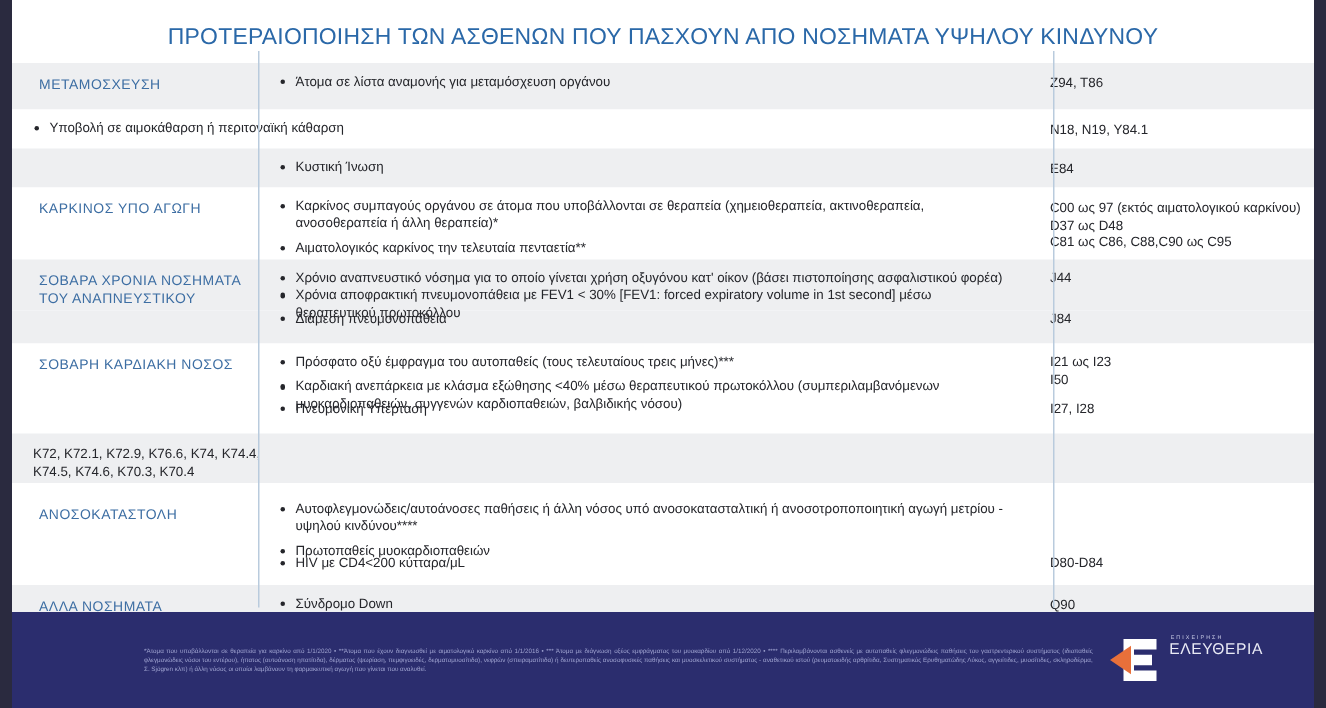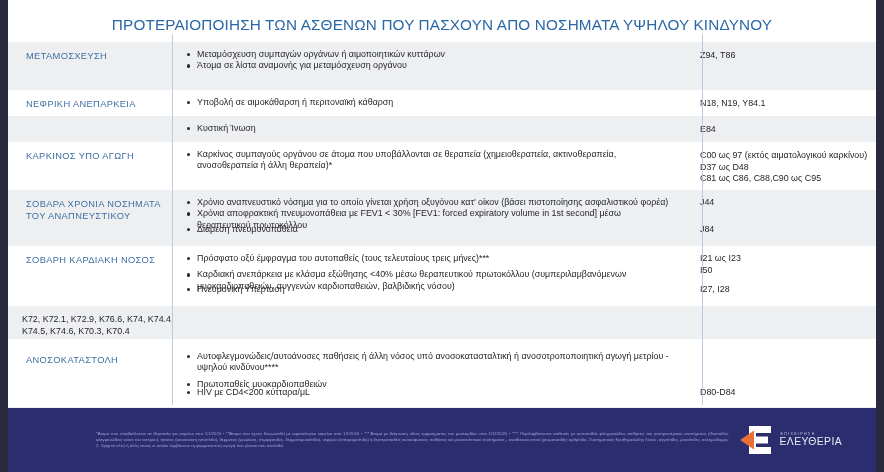--- a/index.html
+++ b/index.html
@@ -173,21 +173,21 @@
     line-height: 6.3px;
     padding: 0 12px 0 96px;
     text-align: justify;
     box-sizing: border-box;
   }
   .footer-note p { margin: 0; }
 
   .logo {
     flex: 0 0 auto;
     display: flex;
-    align-items: center;
+    align-items: flex-start;
     padding-right: 42px;
     gap: 5px;
   }
   .logo-mark {
     position: relative;
     width: 34px;
     height: 32px;
   }
   .logo-words {
     display: flex;
@@ -226,39 +226,35 @@
     <div class="vline v2"></div>
 
     <div class="rows">
 
       <div class="strip plain" style="height:8px">
         <div class="cell-cat"></div>
         <div class="cell-desc"></div>
         <div class="cell-code"></div>
       </div>
 
-      <div class="row shade" style="height:48px">
+      <div class="row shade" style="height:31px">
         <div class="cell-cat">
           <div class="cat-text">ΜΕΤΑΜΟΣΧΕΥΣΗ</div>
         </div>
         <div class="cell-desc">
           <ul class="bullets blk">
-            <li>Μεταμόσχευση συμπαγών οργάνων ή αιμοποιητικών κυττάρων</li>
             <li>Άτομα σε λίστα αναμονής για μεταμόσχευση οργάνου</li>
           </ul>
         </div>
         <div class="cell-code">
           <div class="code-text">Z94, T86</div>
         </div>
       </div>
 
       <div class="row plain" style="height:26px">
-        <div class="cell-cat">
-          <div class="cat-text">ΝΕΦΡΙΚΗ ΑΝΕΠΑΡΚΕΙΑ</div>
-        </div>
         <div class="cell-desc">
           <ul class="bullets blk">
             <li>Υποβολή σε αιμοκάθαρση ή περιτοναϊκή κάθαρση</li>
           </ul>
         </div>
         <div class="cell-code">
           <div class="code-text">N18, N19, Y84.1</div>
         </div>
       </div>
 
@@ -278,20 +274,23 @@
 
       <div class="row plain" style="height:48px">
         <div class="cell-cat">
           <div class="cat-text">ΚΑΡΚΙΝΟΣ ΥΠΟ ΑΓΩΓΗ</div>
         </div>
         <div class="cell-desc">
           <ul class="bullets blk">
             <li>Καρκίνος συμπαγούς οργάνου σε άτομα που υποβάλλονται σε θεραπεία (χημειοθεραπεία, ακτινοθεραπεία, ανοσοθεραπεία ή άλλη θεραπεία)*</li>
           </ul>
           <div class="blk-gap"></div>
+          <ul class="bullets">
+            <li>Αιματολογικός καρκίνος την τελευταία πενταετία**</li>
+          </ul>
         </div>
         <div class="cell-code">
           <div class="code-text" style="white-space:pre-line">C00 ως 97 (εκτός αιματολογικού καρκίνου) D37 ως D48
 C81 ως C86, C88,C90 ως C95</div>
         </div>
       </div>
 
       <div class="row shade" style="height:34px">
         <div class="cell-cat">
           <div class="cat-text">ΣΟΒΑΡΑ ΧΡΟΝΙΑ ΝΟΣΗΜΑΤΑ ΤΟΥ ΑΝΑΠΝΕΥΣΤΙΚΟΥ</div>

